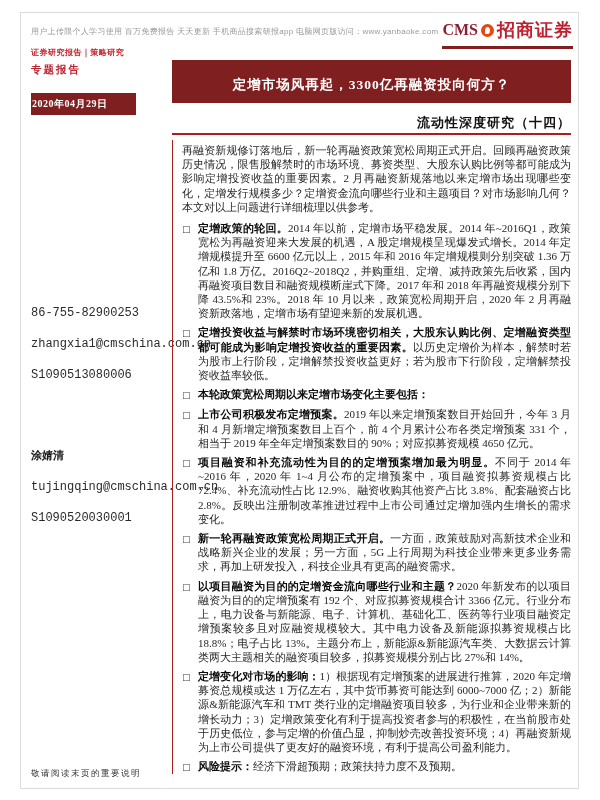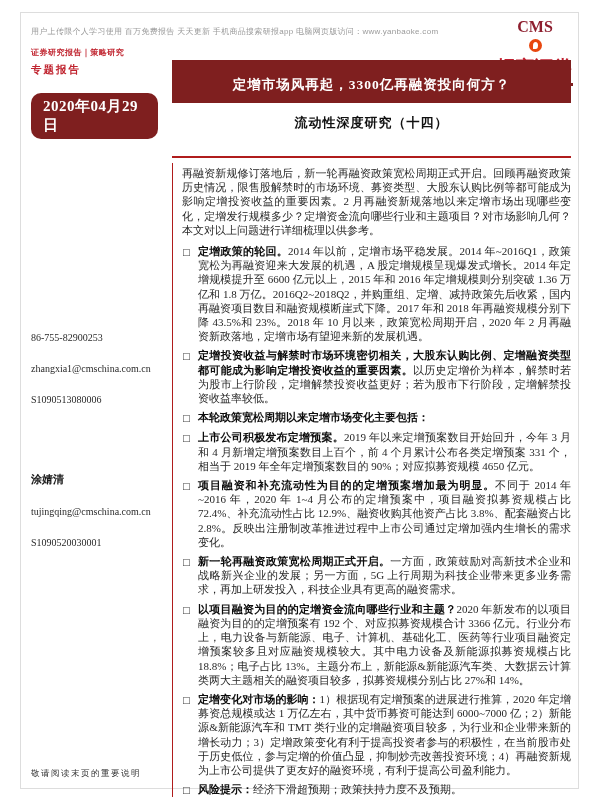--- a/index.html
+++ b/index.html
@@ -2,41 +2,41 @@
 <html><head>
 <meta charset="utf-8">
 <style>
   html,body{margin:0;padding:0;background:#ffffff;}
   .page{position:relative;width:600px;height:800px;background:#fff;overflow:hidden;
         font-family:"Liberation Serif","DejaVu Serif",serif;}
   .frame{position:absolute;left:20px;top:12px;width:557px;height:775px;border:1px solid #ddd;}
   .top-links{position:absolute;left:31px;top:26px;width:430px;font-size:8px;color:#9a9a9a;
         font-family:"Liberation Sans","DejaVu Sans",sans-serif;letter-spacing:.3px;white-space:nowrap;overflow:hidden;}
   .logo{position:absolute;right:27px;top:18px;display:flex;align-items:center;gap:3px;
-        border-bottom:3px solid #7f1f1f;padding-bottom:4px;flex-direction:column;}
+        border-bottom:3px solid #7f1f1f;padding-bottom:4px;}
   .cms{font-size:16px;font-weight:bold;color:#8e1f2f;letter-spacing:0;}
   .logo-circle{width:13px;height:13px;border-radius:50%;background:#e8470f;position:relative;flex:none;}
   .logo-circle::after{content:"";position:absolute;left:4px;top:3px;width:5px;height:7px;background:#fff;
         border-radius:50% 50% 50% 0;}
   .brand{font-size:18px;font-weight:bold;color:#c01f2f;letter-spacing:1px;}
   .category{position:absolute;left:31px;top:47px;font-size:8px;color:#c0242f;font-weight:bold;letter-spacing:.5px;font-family:Liberation Serif, serif;}
   .sidebar{position:absolute;left:31px;top:63px;width:134px;}
   .rtype{color:#c0242f;font-size:10.5px;font-weight:bold;letter-spacing:2px;margin-bottom:16px;}
-  .datebox{background:#7f1f1f;color:#fff;font-size:15px;font-weight:bold;padding:4px 12px;
-        letter-spacing:.5px;width:103px;border-radius:10px;}
+  .datebox{background:#7f1f1f;color:#fff;font-size:10px;font-weight:bold;padding:4px 1px;
+        letter-spacing:.5px;width:103px;}
   .analysts{margin-top:192px;}
   .an-name{font-size:11px;font-weight:bold;color:#1a1a1a;margin-bottom:3px;}
-  .an-line{font-size:10px;color:#2a2a2a;line-height:13px;
-        font-family:Liberation Serif, serif;margin-top:18px;}
+  .an-line{font-size:12px;color:#2a2a2a;line-height:13px;
+        font-family:Liberation Mono, monospace;margin-top:18px;}
   .an.second{margin-top:66px;}
   .main{position:absolute;left:172px;top:60px;width:399px;}
   .titlebox{background:#7f1f1f;color:#fff;font-size:13.5px;font-weight:bold;text-align:center;
         padding:16px 4px 9px;letter-spacing:1px;}
-  .subtitle{text-align:center;font-size:13px;font-weight:bold;color:#111;margin-top:11px;
-        padding-bottom:24px;border-bottom:2px solid #b01c1c;letter-spacing:1px;}
+  .subtitle{text-align:right;font-size:13px;font-weight:bold;color:#111;margin-top:11px;
+        padding-bottom:1px;border-bottom:2px solid #b01c1c;letter-spacing:1px;}
   .body{margin-top:5px;border-left:1px solid #b01c1c;padding:3px 0 0 9px;min-height:628px;
         font-size:11px;line-height:14.2px;color:#262626;text-align:justify;box-sizing:border-box;}
   .intro{margin:0 0 7px 0;}
   .bullets{list-style:none;margin:0;padding:0;}
   .bl{display:flex;margin-bottom:5px;}
   .mk{flex:none;width:16px;font-size:9px;color:#444;padding-top:1px;
         font-family:"DejaVu Sans","Liberation Sans",sans-serif;}
   .bt{flex:1;text-align:justify;}
   .ld{color:#0d0d0d;}
   .footer{position:absolute;left:31px;bottom:20px;font-size:8.5px;color:#333;letter-spacing:1.5px;}

